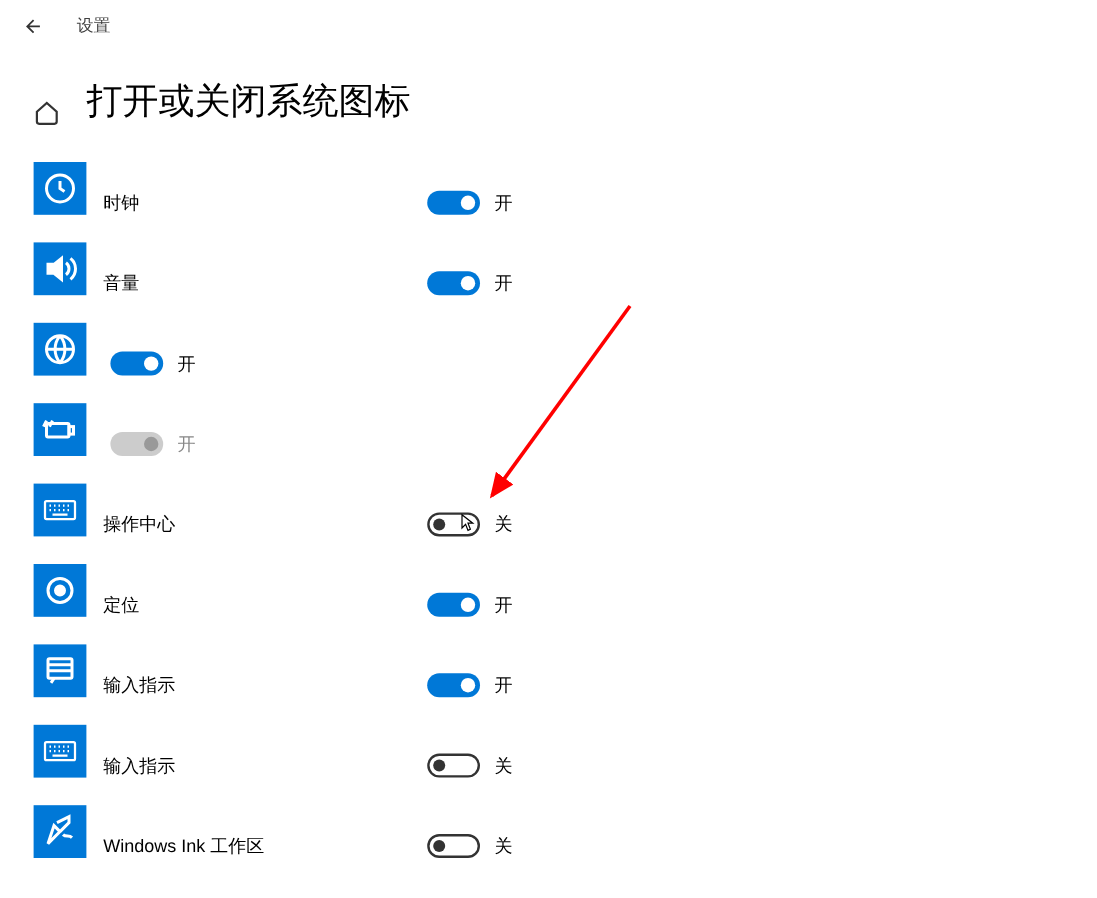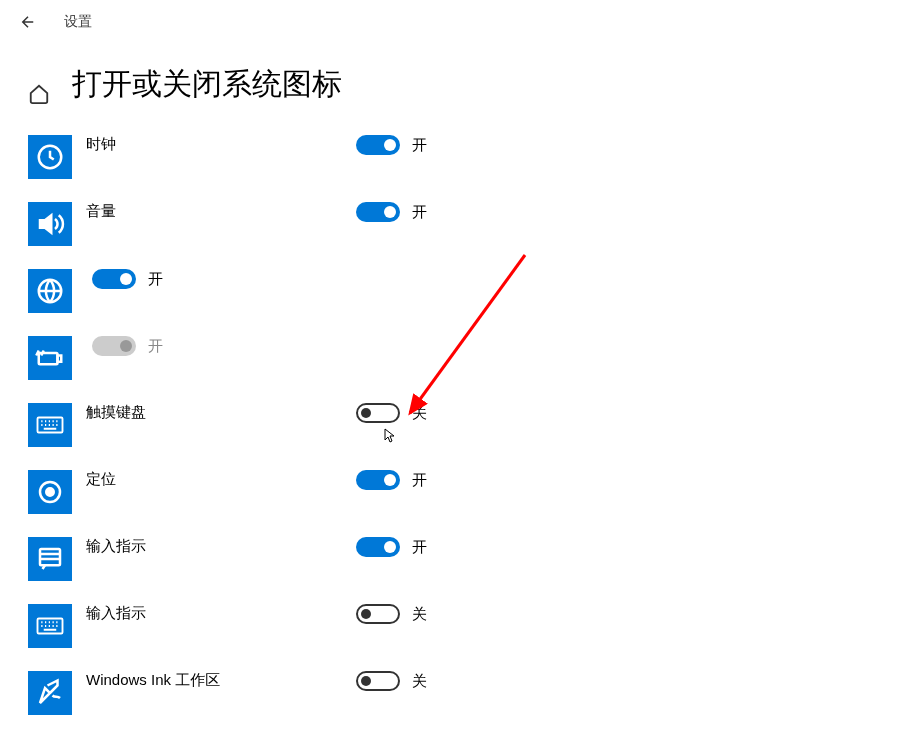--- a/index.html
+++ b/index.html
@@ -48,21 +48,21 @@
     .page-title {
       font-size: 30px;
       font-weight: 500;
       color: #000;
     }
     .settings-list {
       padding: 0 28px;
     }
     .row {
       display: flex;
-      align-items: flex-start;
+      align-items: flex-end;
       margin-bottom: 23px;
     }
     .row-icon {
       width: 44px;
       height: 44px;
       background: #0078d7;
       color: #ffffff;
       display: flex;
       align-items: center;
       justify-content: center;
@@ -224,21 +224,21 @@
     </div>
   </div>
 
   <div class="row">
     <div class="row-icon">
       <svg width="30" height="30" viewBox="0 0 24 24" fill="none" stroke="white" stroke-width="1.5">
           <rect x="2" y="6" width="20" height="12" rx="1"></rect>
           <path d="M5 9h1M8 9h1M11 9h1M14 9h1M17 9h1M5 12h1M8 12h1M11 12h1M14 12h1M17 12h1M7 15h10"></path>
         </svg>
     </div>
-    <div class="row-label">触摸键盘</div>
+    <div class="row-label">操作中心</div>
     <div class="toggle-wrap">
       <div class="toggle toggle-off"></div>
       <div class="toggle-label">关</div>
     </div>
   </div>
 
   <div class="row">
     <div class="row-icon">
       <svg width="30" height="30" viewBox="0 0 24 24" fill="none" stroke="white" stroke-width="2">
           <circle cx="12" cy="12" r="8"></circle>

